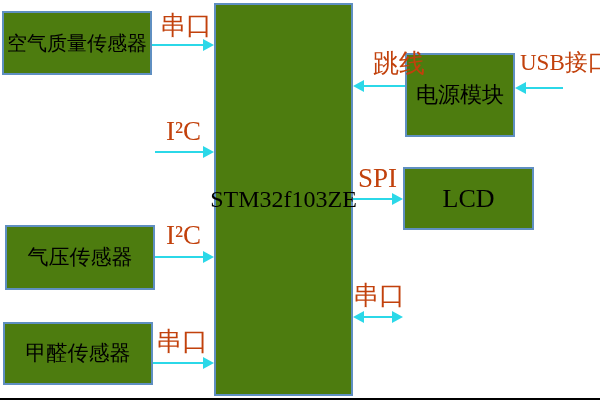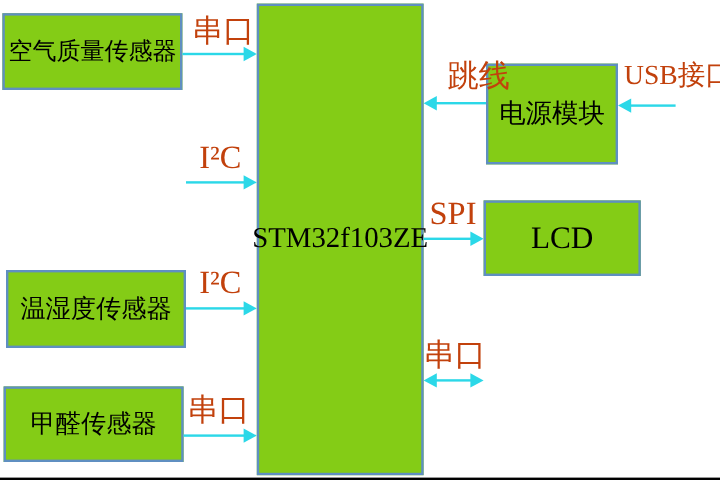--- a/index.html
+++ b/index.html
@@ -11,21 +11,21 @@
     position: relative;
     width: 600px;
     height: 400px;
     background: #ffffff;
     overflow: hidden;
     color: #000000;
   }
   .box {
     position: absolute;
     border: 2px solid #5f8fc1;
-    background: #84cc16;
+    background: #4d7c0f;
     display: flex;
     align-items: center;
     justify-content: center;
     text-align: right;
     box-sizing: border-box;
     color: #000000;
     line-height: 1.05;
     white-space: nowrap;
   }
   .bus-label {
@@ -61,21 +61,21 @@
 <div class="stage">
 
   <div class="box" style="left:214px; top:3px; width:139px; height:393px; font-size:24px;">
     <span>STM32f103ZE</span>
   </div>
 
   <div class="box" style="left:2px; top:11px; width:150px; height:64px; font-size:20px;">
     <span>空气质量传感器</span>
   </div>
   <div class="box" style="left:5px; top:225px; width:150px; height:65px; font-size:21px;">
-    <span>温湿度传感器</span>
+    <span>气压传感器</span>
   </div>
   <div class="box" style="left:3px; top:322px; width:150px; height:63px; font-size:21px;">
     <span>甲醛传感器</span>
   </div>
 
   <div class="box" style="left:405px; top:53px; width:110px; height:84px; font-size:22px;">
     <span>电源模块</span>
   </div>
   <div class="box" style="left:403px; top:167px; width:131px; height:63px; font-size:26px;">
     <span>LCD</span>

